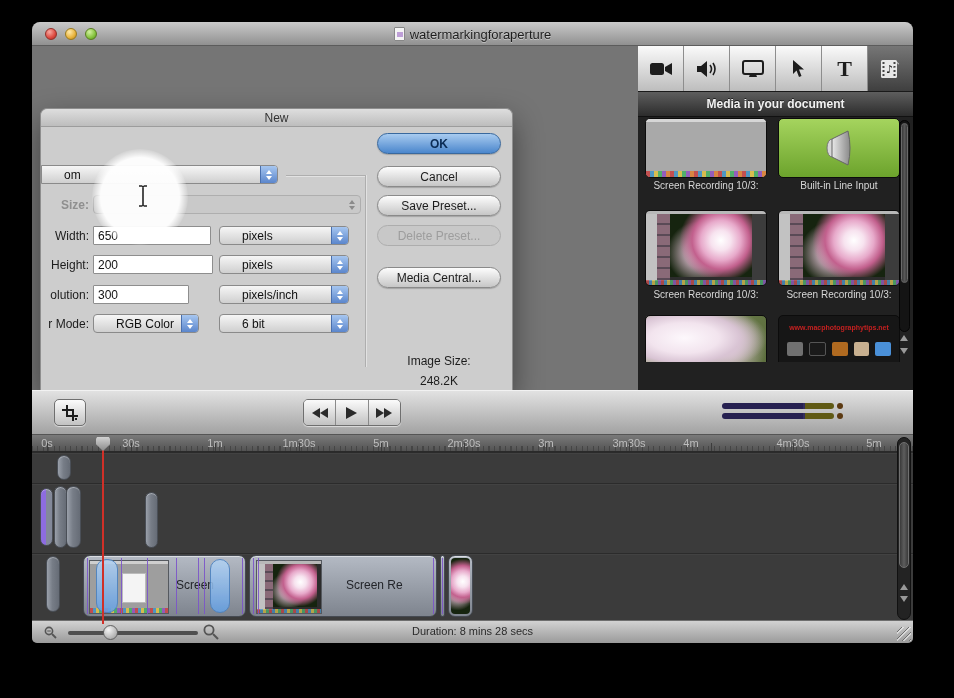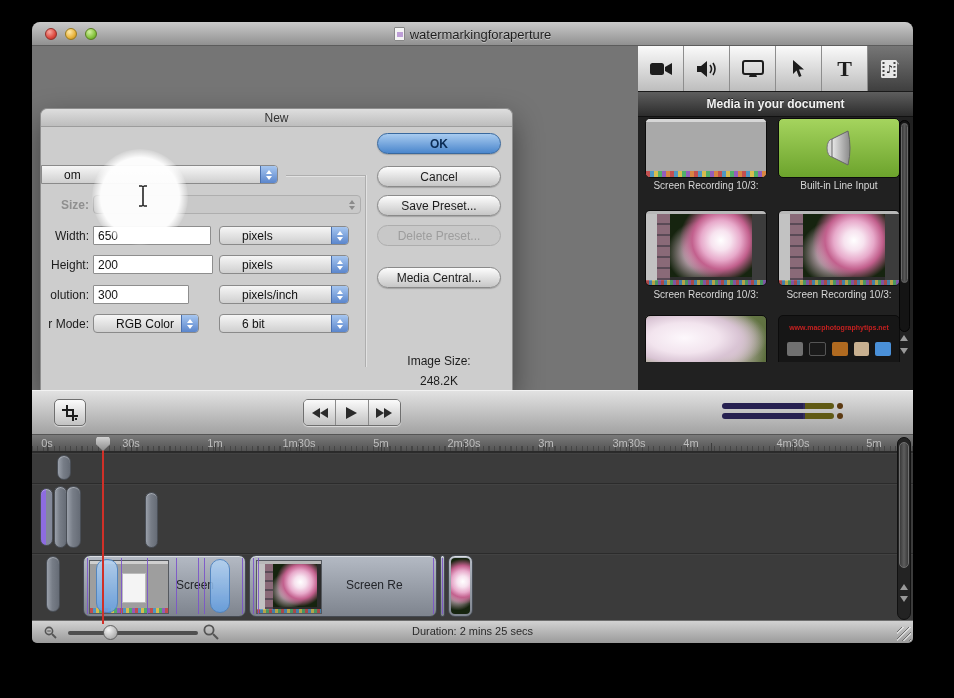--- a/index.html
+++ b/index.html
@@ -531,17 +531,17 @@
       <circle cx="5" cy="5" r="3.6" fill="none" stroke="#555" stroke-width="1.6"></circle>
       <line x1="8" y1="8" x2="12" y2="12" stroke="#555" stroke-width="1.8"></line>
       <line x1="3.2" y1="5" x2="6.8" y2="5" stroke="#555" stroke-width="1.2"></line>
     </svg>
     <div class="slider-track"></div>
     <div class="slider-thumb"></div>
     <svg style="position:absolute;left:171px;top:3px;" width="16" height="16" viewBox="0 0 16 16">
       <circle cx="6" cy="6" r="4.6" fill="none" stroke="#555" stroke-width="1.8"></circle>
       <line x1="10" y1="10" x2="15" y2="15" stroke="#555" stroke-width="2"></line>
     </svg>
-    <div class="duration">Duration: 2 mins 25 secs</div>
+    <div class="duration">Duration: 8 mins 28 secs</div>
     <div class="resize-grip"></div>
   </div>
 
 </div>
 
 </body></html>

